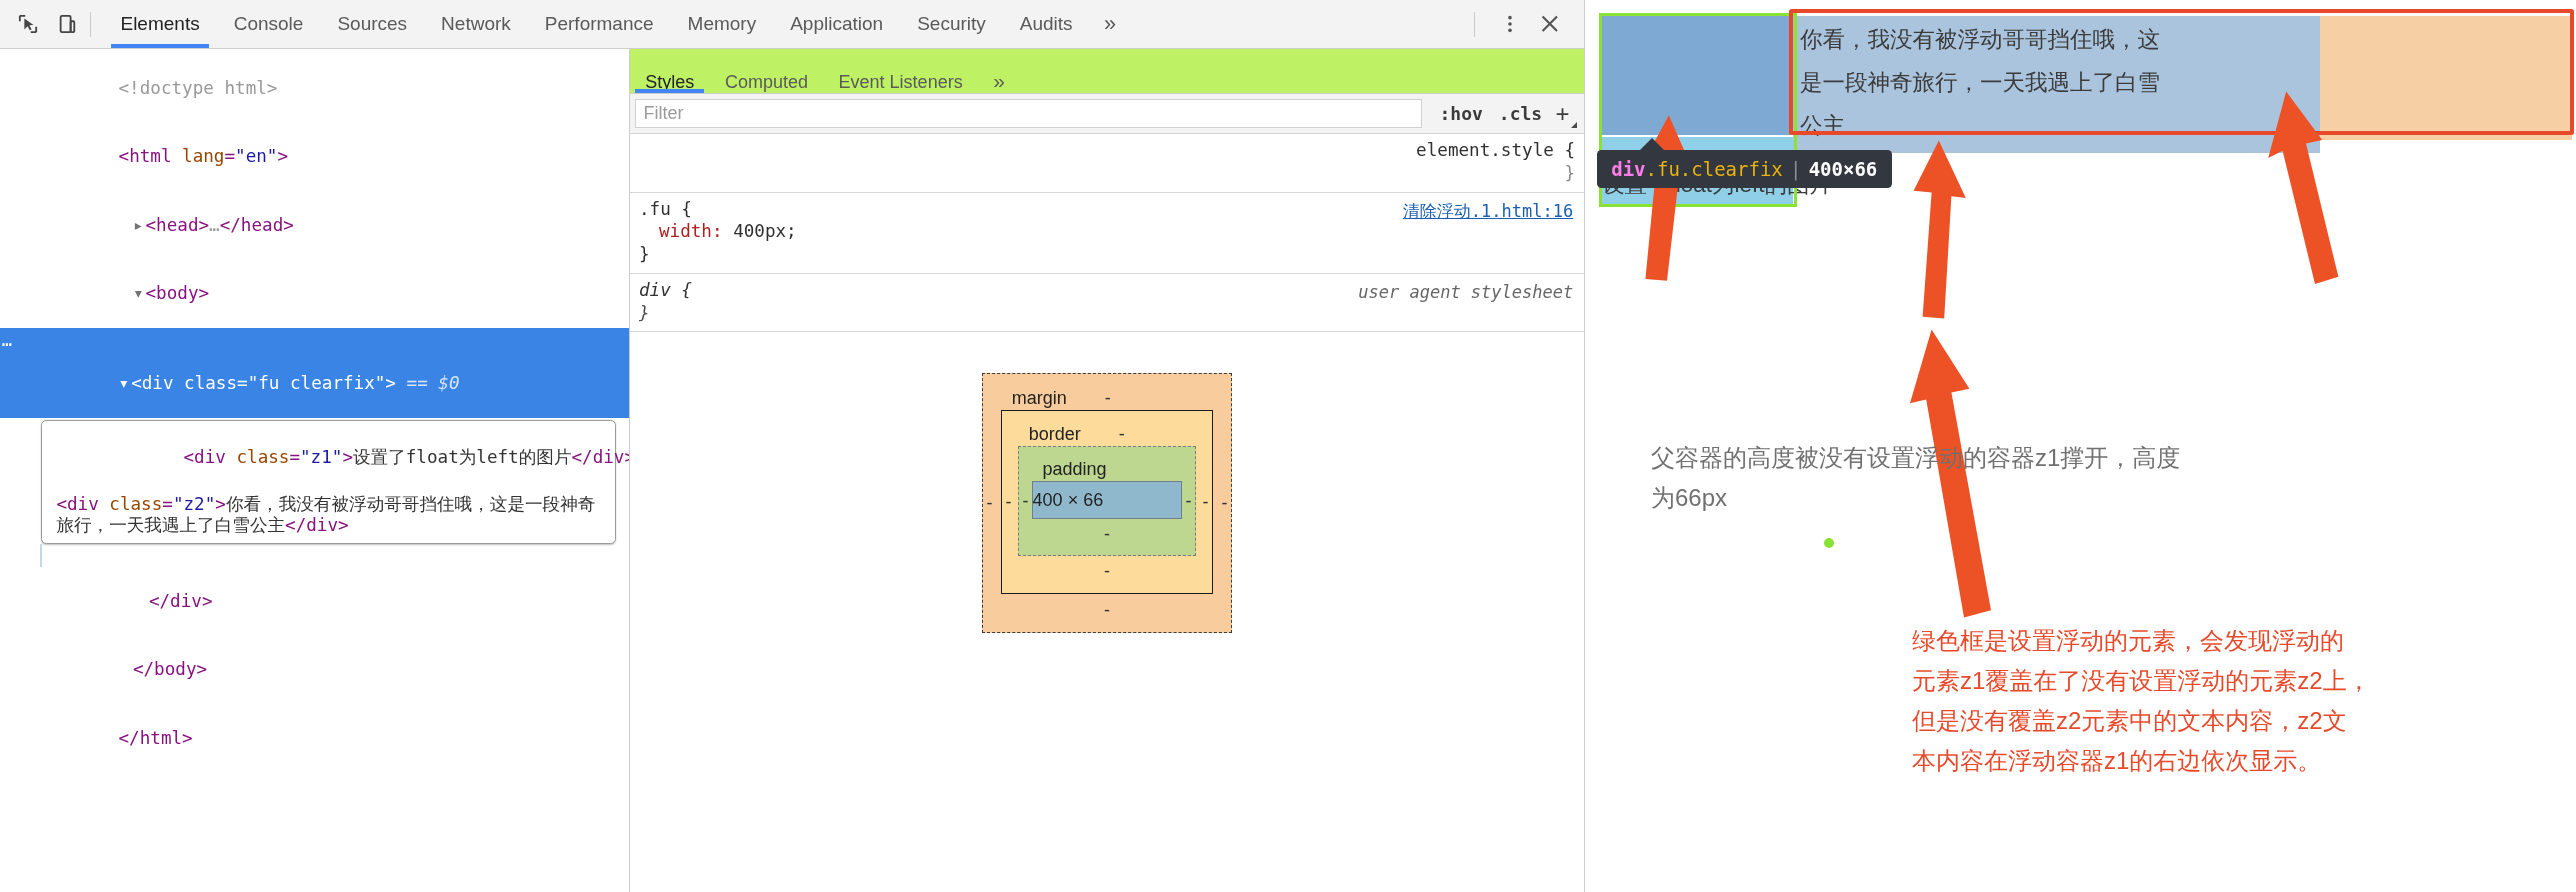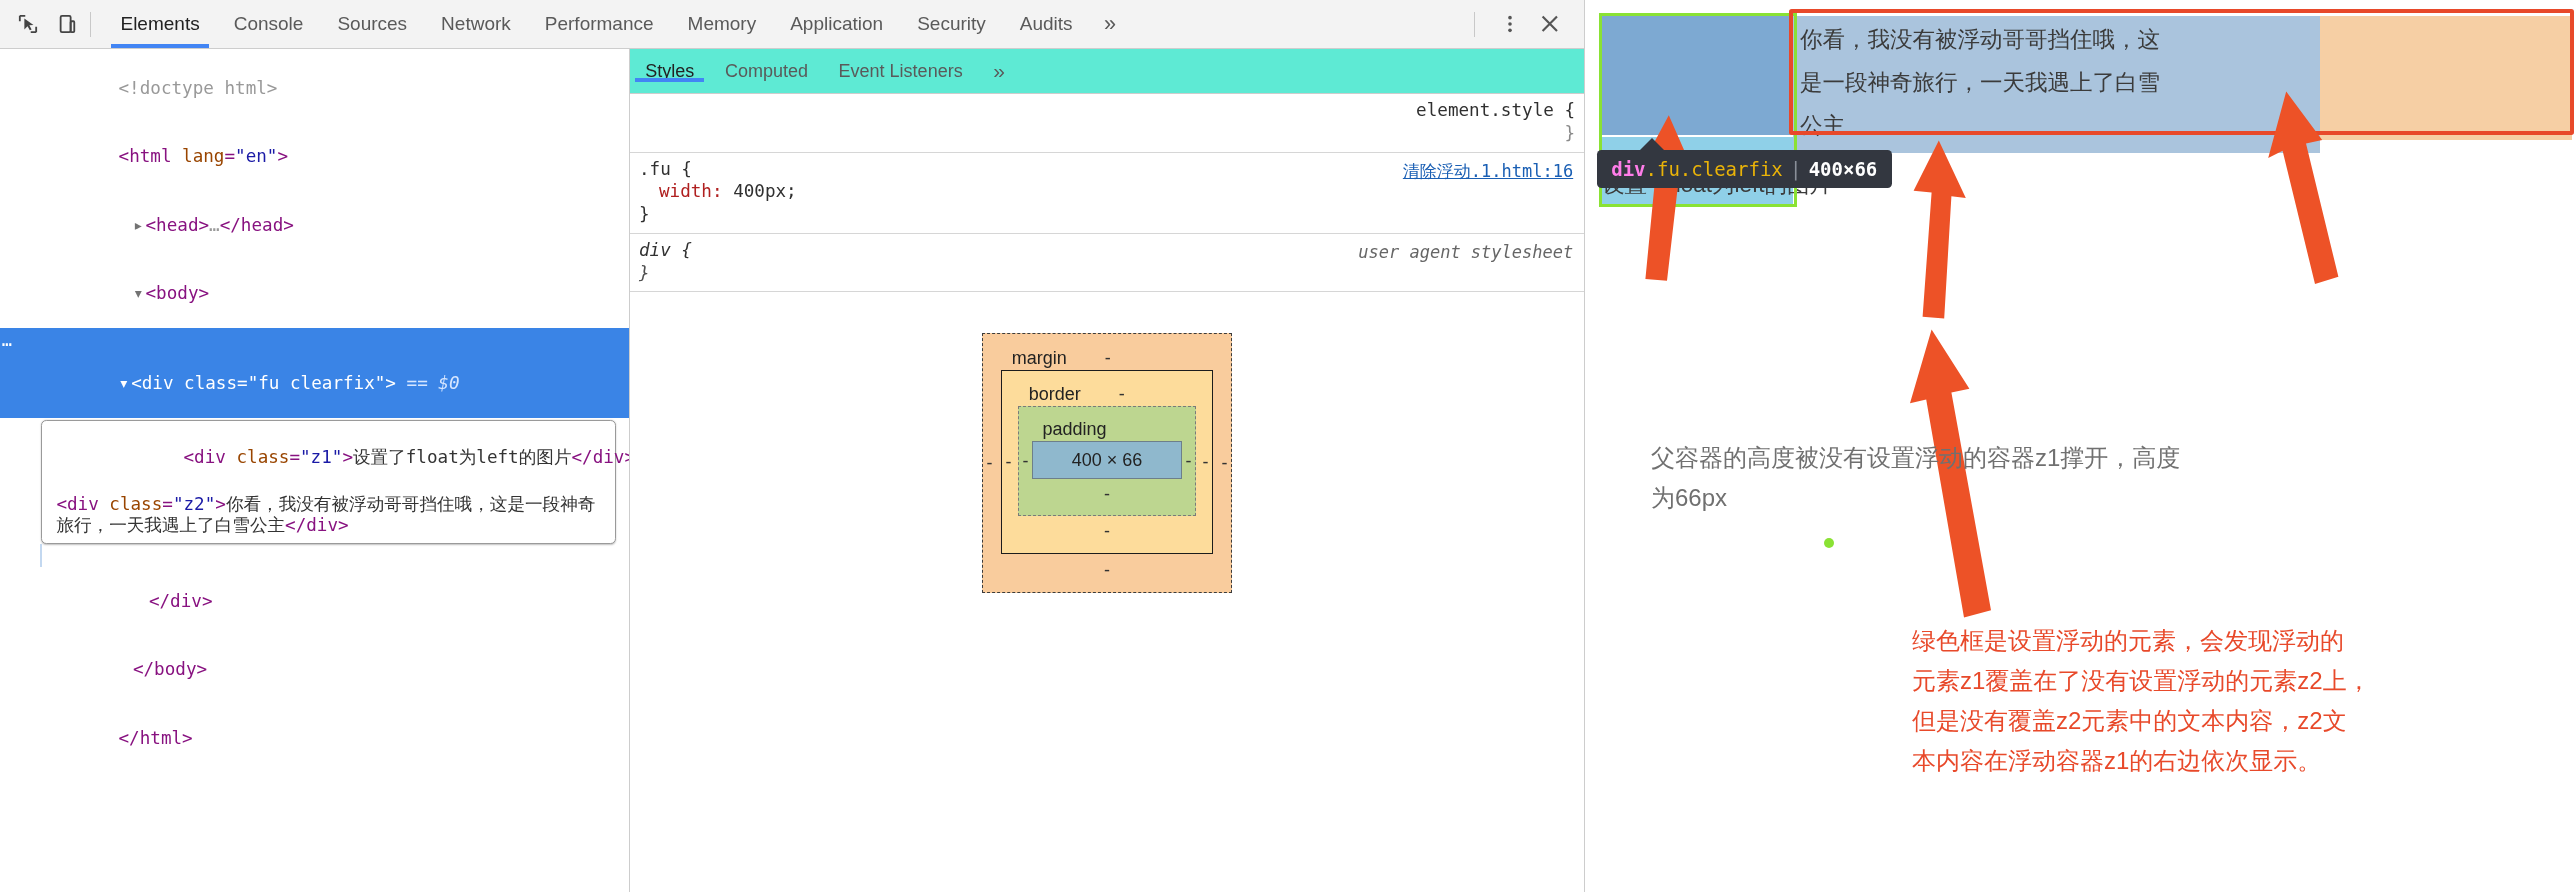--- a/index.html
+++ b/index.html
@@ -176,24 +176,24 @@
   .child-box .dom-line { padding-left: 7.2px; }
   .guide {
     position: absolute;
     width: 1.8px;
     background: #c3d8f0;
   }
 
   
   .sub-tabbar {
     height: 45px;
-    background: #5eead4;
+    background: #bef264;
     border-bottom: 0.9px solid #cdcdcd;
     display: flex;
-    align-items: center;
+    align-items: flex-end;
     box-sizing: border-box;
   }
   .sub-tab {
     position: relative;
     display: flex; align-items: center;
     padding: 0 15.3px;
     font-size: 18px;
     color: #5a5a5a;
     cursor: pointer;
     white-space: nowrap;
@@ -310,21 +310,20 @@
   }
   .bm-padding {
     border: 1.8px dashed #7a7a7a;
     background: #bdd690;
     padding: 10.8px 12.6px;
     position: relative;
   }
   .bm-content {
     background: #8fb8cd;
     border: 0.9px solid #6d7f8a;
-    text-align: center;
     font-size: 18px;
     color: #222;
     padding: 7.2px 0;
     font-family: "Liberation Sans", sans-serif;
   }
   .bm-center-dash {
     text-align: center;
     font-size: 18px;
     color: #333;
     line-height: 20px;
@@ -616,20 +615,26 @@
             <span>Computed</span>
           </div>
         <div class="sub-tab">
             <span>Event Listeners</span>
           </div>
         <div class="sub-tab more">
             <span>»</span>
           </div>
       </div>
 
+      <div class="filter-bar">
+        <input class="filter-input" type="text" placeholder="Filter" style="">
+        <div class="filter-toggle"><span>:hov</span></div>
+        <div class="filter-toggle"><span>.cls</span></div>
+        <div class="plus-btn"><span>+</span></div>
+      </div>
 
       <div class="rule-block">
         <div class="selector greytext">element.style {</div>
         <div class="brace greytext">}</div>
       </div>
 
       <div class="rule-block">
         <div class="origin-link">清除浮动.1.html:16</div>
         <div class="selector">.fu {</div>
         <div>

